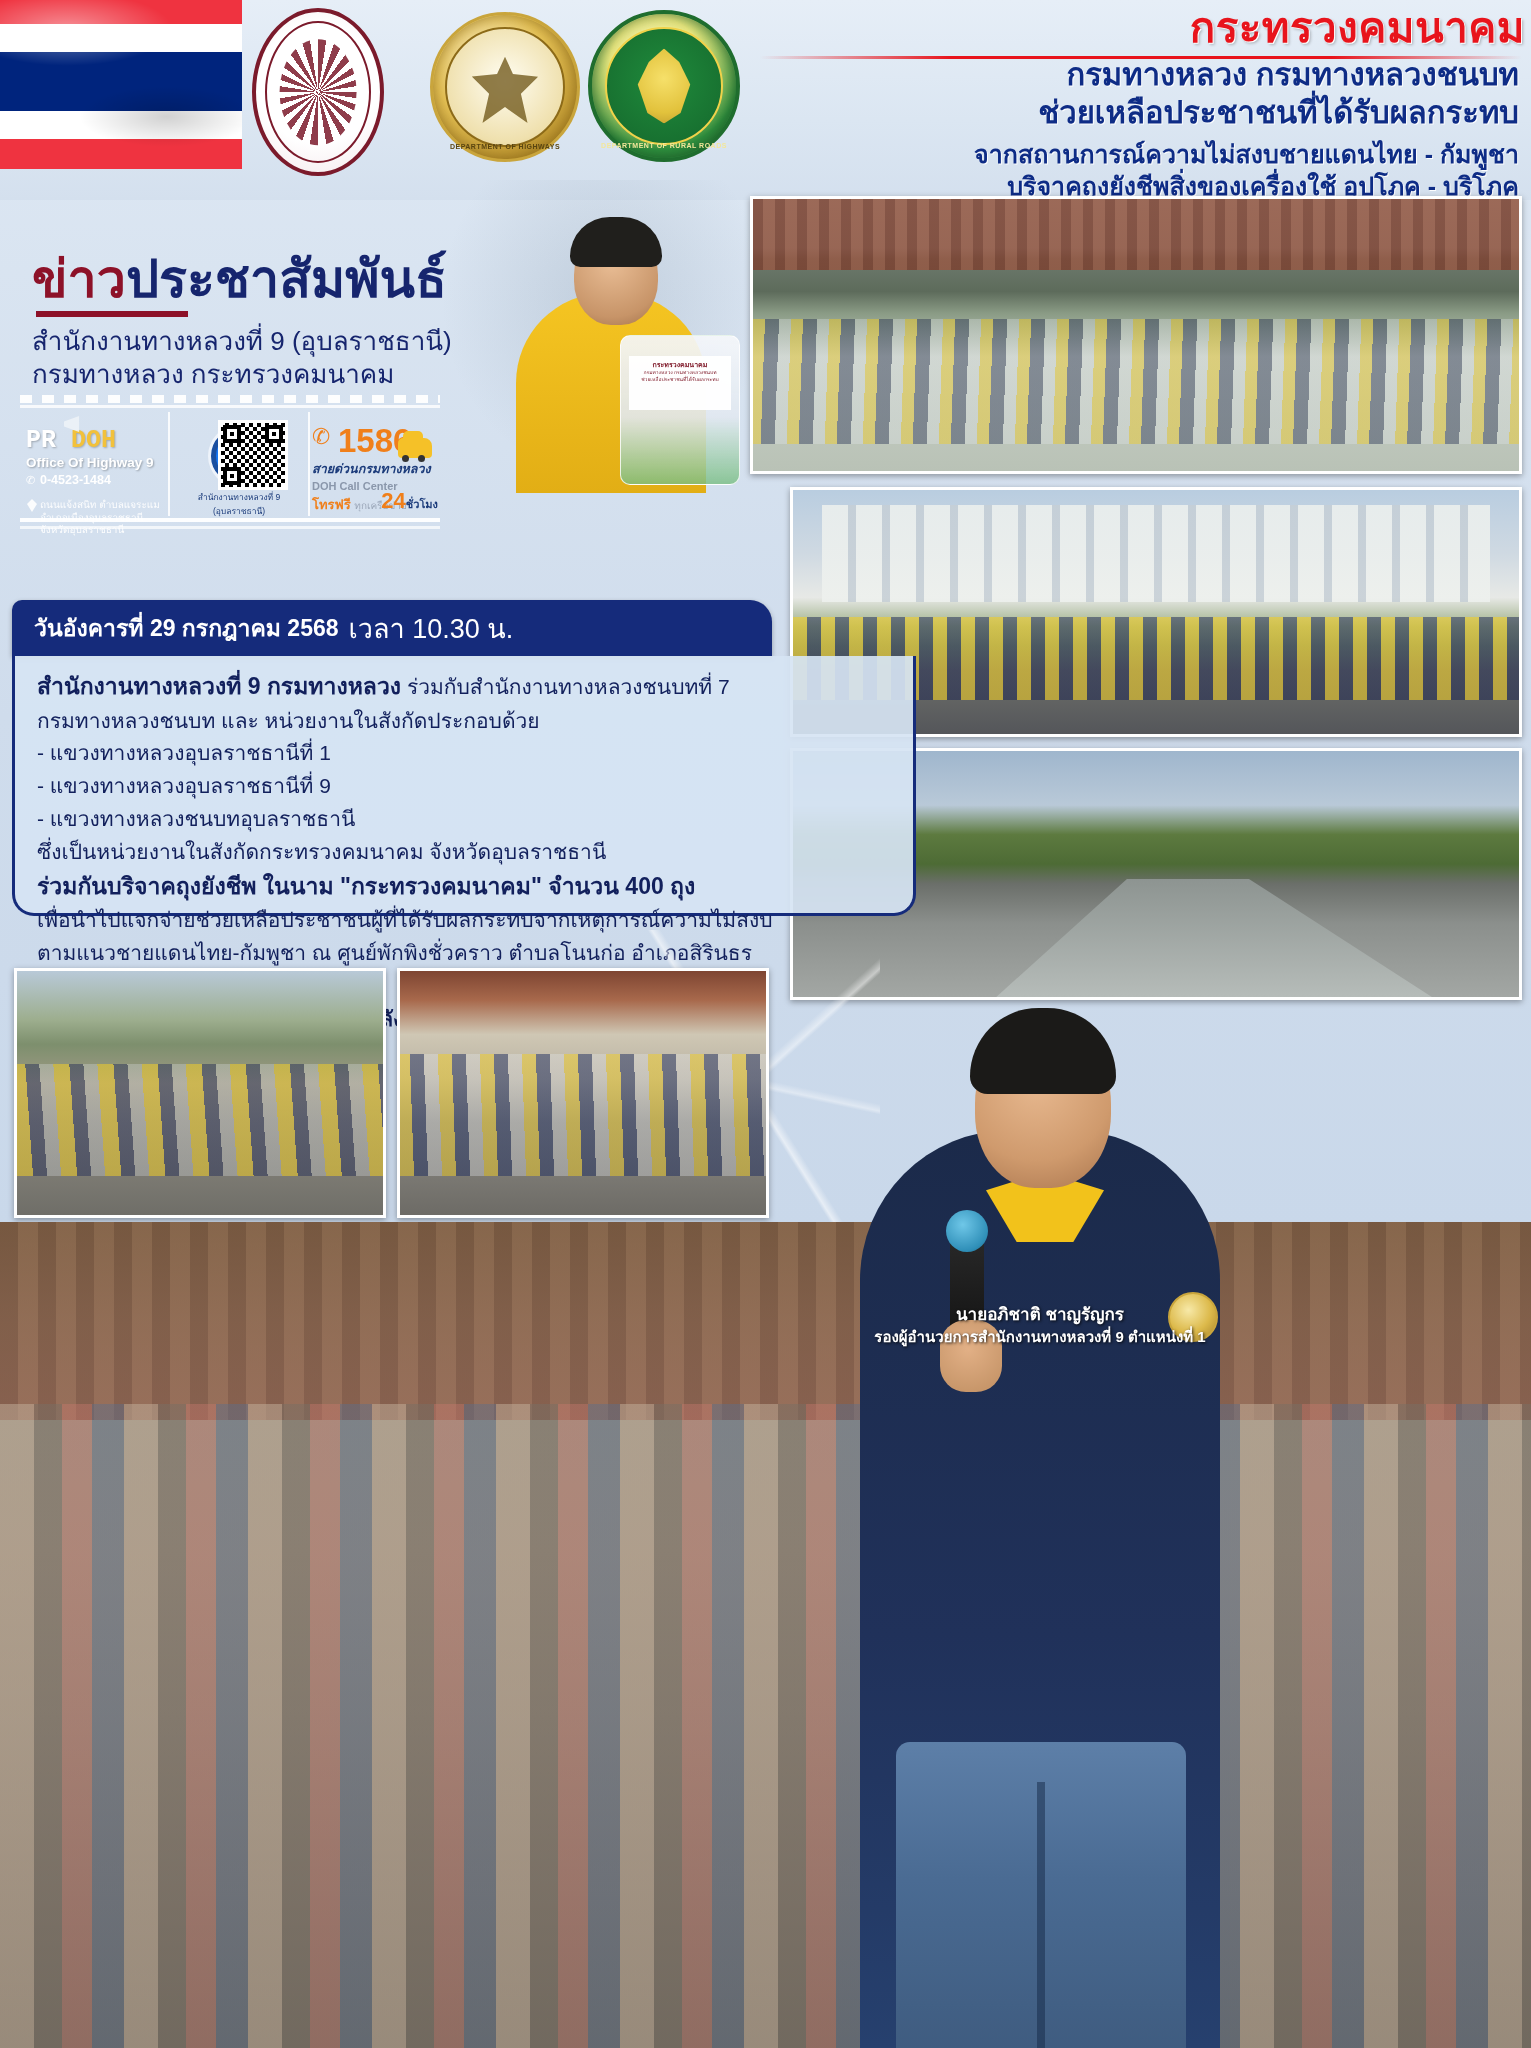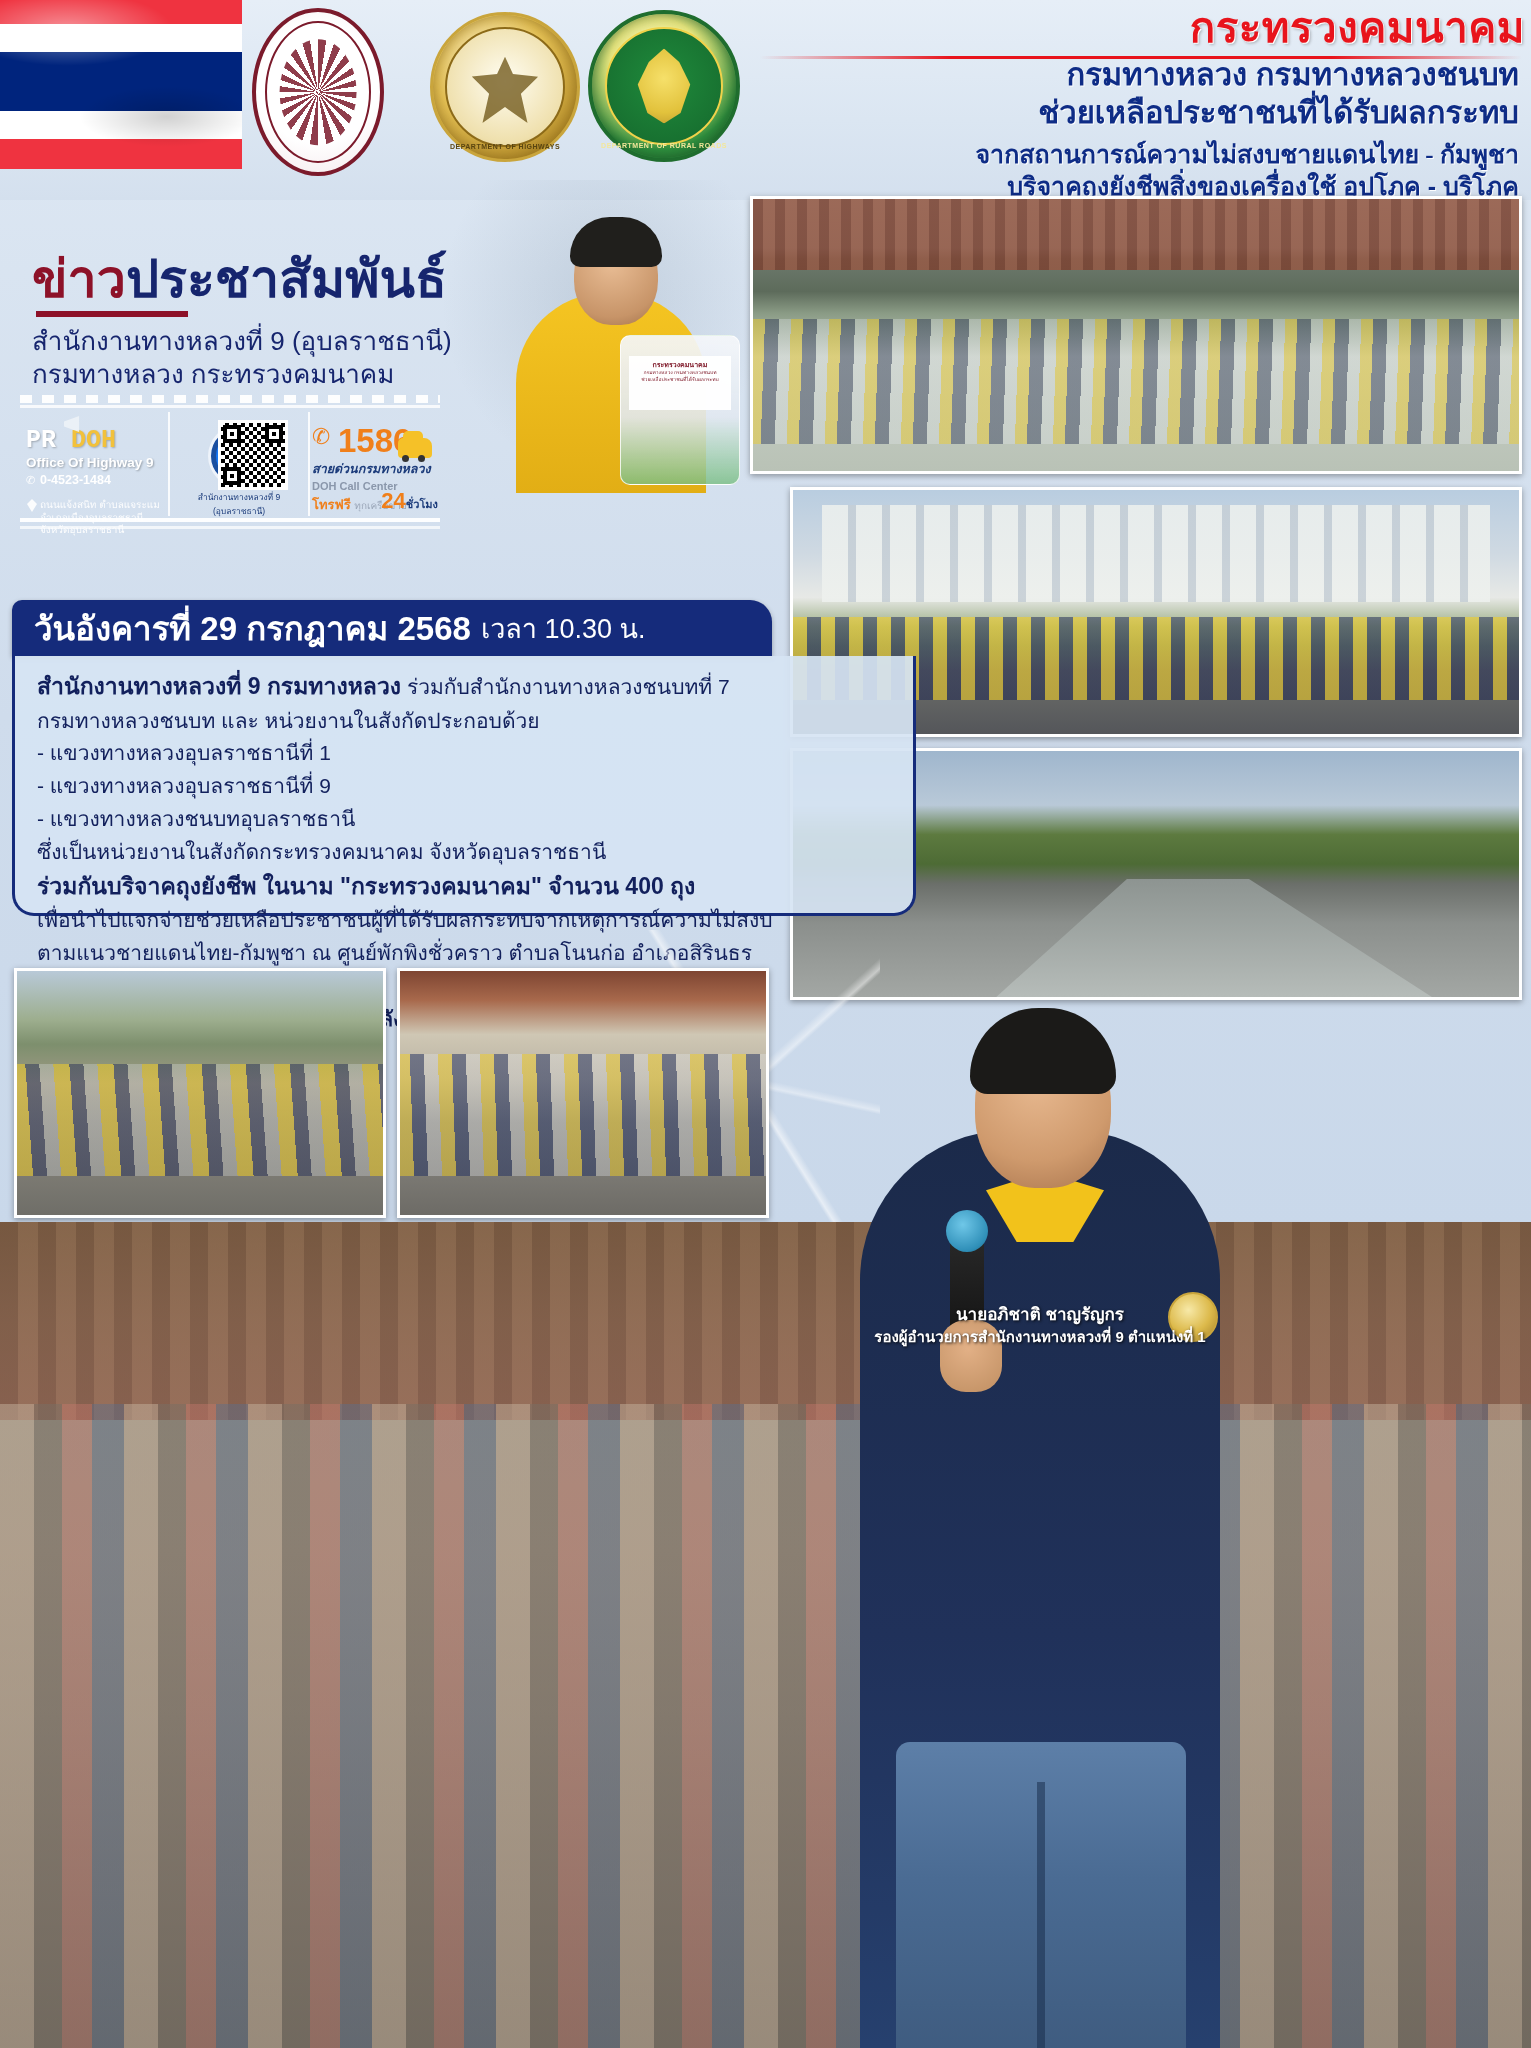--- a/index.html
+++ b/index.html
@@ -127,21 +127,21 @@
     text-shadow: 1px 1px 0 rgba(255,255,255,.9);
     line-height:1.12;
   }
   .hdr-l2 { top: 58px; }
   .hdr-l3 { top: 96px; }
   .hdr-l4, .hdr-l5 {
     position:absolute; right: 12px; width: 820px; text-align:right;
     font-size: 25px; font-weight: bold; color:#0E2C86;
     text-shadow: 1px 1px 0 rgba(255,255,255,.9);
   }
-  .hdr-l4 { top: 134px; font-family: Liberation Serif, serif; }
+  .hdr-l4 { top: 134px; }
   .hdr-l5 { top: 166px; }
 
   
   .news-title {
     position:absolute; left: 32px; top: 253px;
     font-size: 52px; font-weight: bold; line-height: 1;
     white-space: nowrap;
   }
   .news-title .kh { color:#8D1128; }
   .news-title .pr { color:#16256E; }
@@ -242,21 +242,21 @@
   .taxi::before{content:""; position:absolute; left:5px; top:-7px; width:20px; height:10px; background:#F5C128; border-radius:5px 5px 0 0;}
   .taxi::after{content:""; position:absolute; left:4px; bottom:-4px; width:7px; height:7px; background:#333; border-radius:50%; box-shadow:16px 0 0 #333;}
 
   
   .date-bar {
     position:absolute; left: 12px; top: 600px; width: 760px; height: 56px;
     background:#152B7B; border-radius: 10px 22px 0 0;
     display:flex; align-items:center; padding-left: 22px;
     box-shadow: 0 2px 5px rgba(0,0,0,.3);
   }
-  .date-bar .d-bold { color:#ffffff; font-size:33px; font-weight:bold; }
+  .date-bar .d-bold { color:#ffffff; font-size:23px; font-weight:bold; }
   .date-bar .d-norm { color:#ffffff; font-size:27px; margin-left:10px; }
 
   .body-box {
     position:absolute; left: 12px; top: 656px; width: 904px; height: 260px;
     background: rgba(214,228,243,.92);
     border: 3px solid #152B7B;
     border-top: none;
     border-radius: 0 0 22px 22px;
     padding: 14px 20px 10px 22px;
   }

